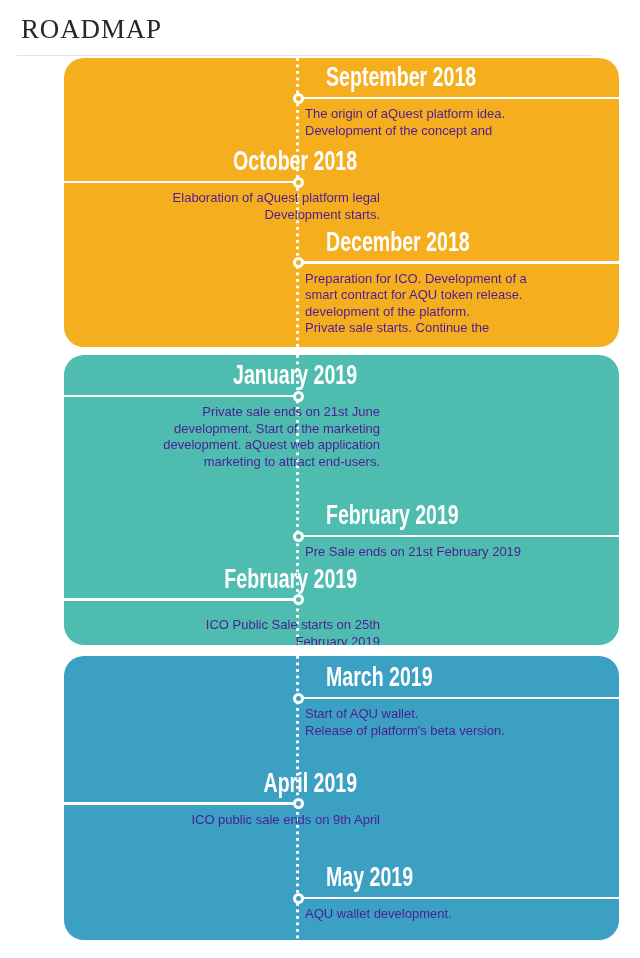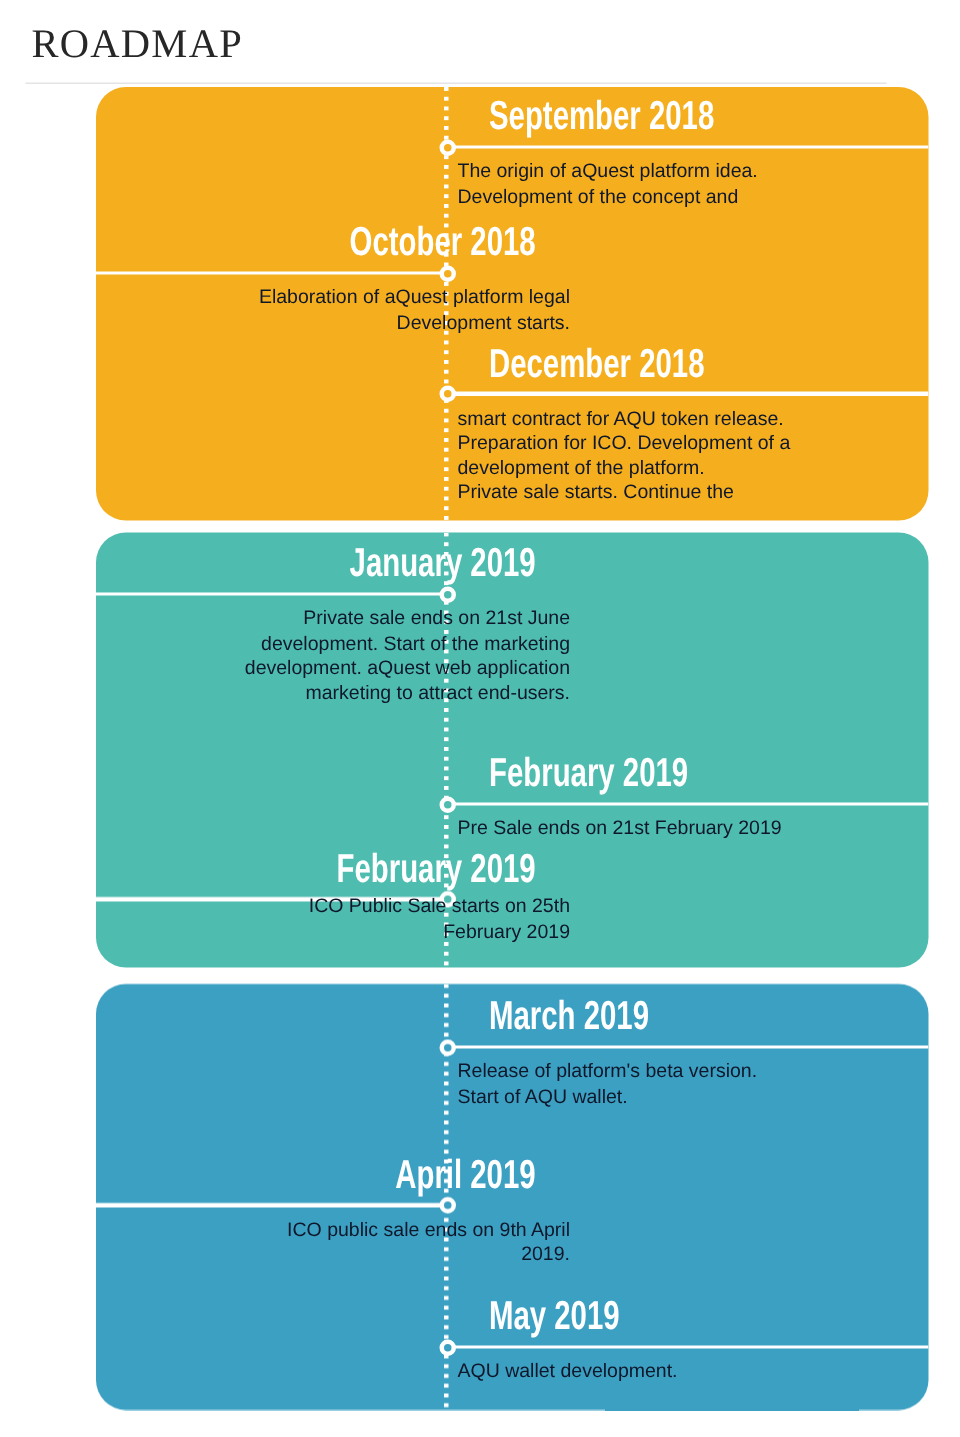--- a/index.html
+++ b/index.html
@@ -27,21 +27,21 @@
 
   
   .hline{position:absolute;height:2.6px;background:#fff;}
   .dot{position:absolute;width:11px;height:11px;border-radius:50%;
        border:3.6px solid #fff;box-sizing:border-box;}
 
   
   .entry{position:absolute;left:0;top:0;right:0;bottom:0;}
   .head{position:absolute;color:#fff;font-family:"Liberation Sans",sans-serif;
         font-weight:bold;font-size:27px;line-height:27px;white-space:nowrap;}
-  .body{position:absolute;color:#0f172a;font-family:"Liberation Sans",sans-serif;
+  .body{position:absolute;color:#4c1d95;font-family:"Liberation Sans",sans-serif;
         font-size:13px;line-height:16.5px;font-weight:400;white-space:nowrap;
         transform:translateZ(0);}
   .r .head,.r .body{text-align:left;transform-origin:left top;}
   .l .head,.l .body{text-align:right;transform-origin:right top;}
   .r .head{transform:scaleX(.725) translateZ(0);transform-origin:left top;}
   .l .head{transform:scaleX(.725) translateZ(0);transform-origin:right top;}
 </style>
 </head>
 <body>
 
@@ -69,22 +69,22 @@
       <div class="body" style="top:132px;right:238.5px">
         <div>Elaboration of aQuest platform legal</div>
         <div>Development starts.</div>
       </div>
     </div>
     <div class="hline" style="top:203.2px;left:233.5px;right:0"></div>
     <div class="dot" style="background:#F5AE1E;left:229.5px;top:199.0px"></div>
     <div class="entry r">
       <div class="head" style="top:170.5px;left:262.5px">December 2018</div>
       <div class="body" style="top:212.5px;left:241.5px">
+        <div>Preparation for ICO. Development of a</div>
         <div>smart contract for AQU token release.</div>
-        <div>Preparation for ICO. Development of a</div>
         <div>development of the platform.</div>
         <div>Private sale starts. Continue the</div>
       </div>
     </div>
   </div>
   <div class="gap" style="height:8px"></div>
   <div class="section" style="background:#4FBCB0;height:290px">
     <div class="axis" style="left:232.0px"></div>
     <div class="hline" style="top:39.7px;left:0;width:236.5px"></div>
     <div class="dot" style="background:#4FBCB0;left:229.5px;top:35.5px"></div>
@@ -102,45 +102,44 @@
     <div class="entry r">
       <div class="head" style="top:147px;left:262.5px">February 2019</div>
       <div class="body" style="top:189px;left:241.5px">
         <div>Pre Sale ends on 21st February 2019</div>
       </div>
     </div>
     <div class="hline" style="top:243.2px;left:0;width:236.5px"></div>
     <div class="dot" style="background:#4FBCB0;left:229.5px;top:239.0px"></div>
     <div class="entry l">
       <div class="head" style="top:210.5px;right:261.5px">February 2019</div>
-      <div class="body" style="top:241px;right:238.5px">
+      <div class="body" style="top:262px;right:238.5px">
         <div>ICO Public Sale starts on 25th</div>
         <div>February 2019</div>
       </div>
     </div>
   </div>
   <div class="gap" style="height:11px"></div>
   <div class="section" style="background:#3CA0C3;height:284px">
     <div class="axis" style="left:232.0px"></div>
     <div class="hline" style="top:40.7px;left:233.5px;right:0"></div>
     <div class="dot" style="background:#3CA0C3;left:229.5px;top:36.5px"></div>
     <div class="entry r">
       <div class="head" style="top:8px;left:262.5px">March 2019</div>
       <div class="body" style="top:50px;left:241.5px">
+        <div>Start of AQU wallet.</div>
         <div>Release of platform's beta version.</div>
-        <div>Start of AQU wallet.</div>
       </div>
     </div>
     <div class="hline" style="top:146.2px;left:0;width:236.5px"></div>
     <div class="dot" style="background:#3CA0C3;left:229.5px;top:142.0px"></div>
     <div class="entry l">
       <div class="head" style="top:113.5px;right:261.5px">April 2019</div>
       <div class="body" style="top:155.5px;right:238.5px">
         <div>ICO public sale ends on 9th April</div>
-        <div>2019.</div>
       </div>
     </div>
     <div class="hline" style="top:240.7px;left:233.5px;right:0"></div>
     <div class="dot" style="background:#3CA0C3;left:229.5px;top:236.5px"></div>
     <div class="entry r">
       <div class="head" style="top:208px;left:262.5px">May 2019</div>
       <div class="body" style="top:250px;left:241.5px">
         <div>AQU wallet development.</div>
       </div>
     </div>

